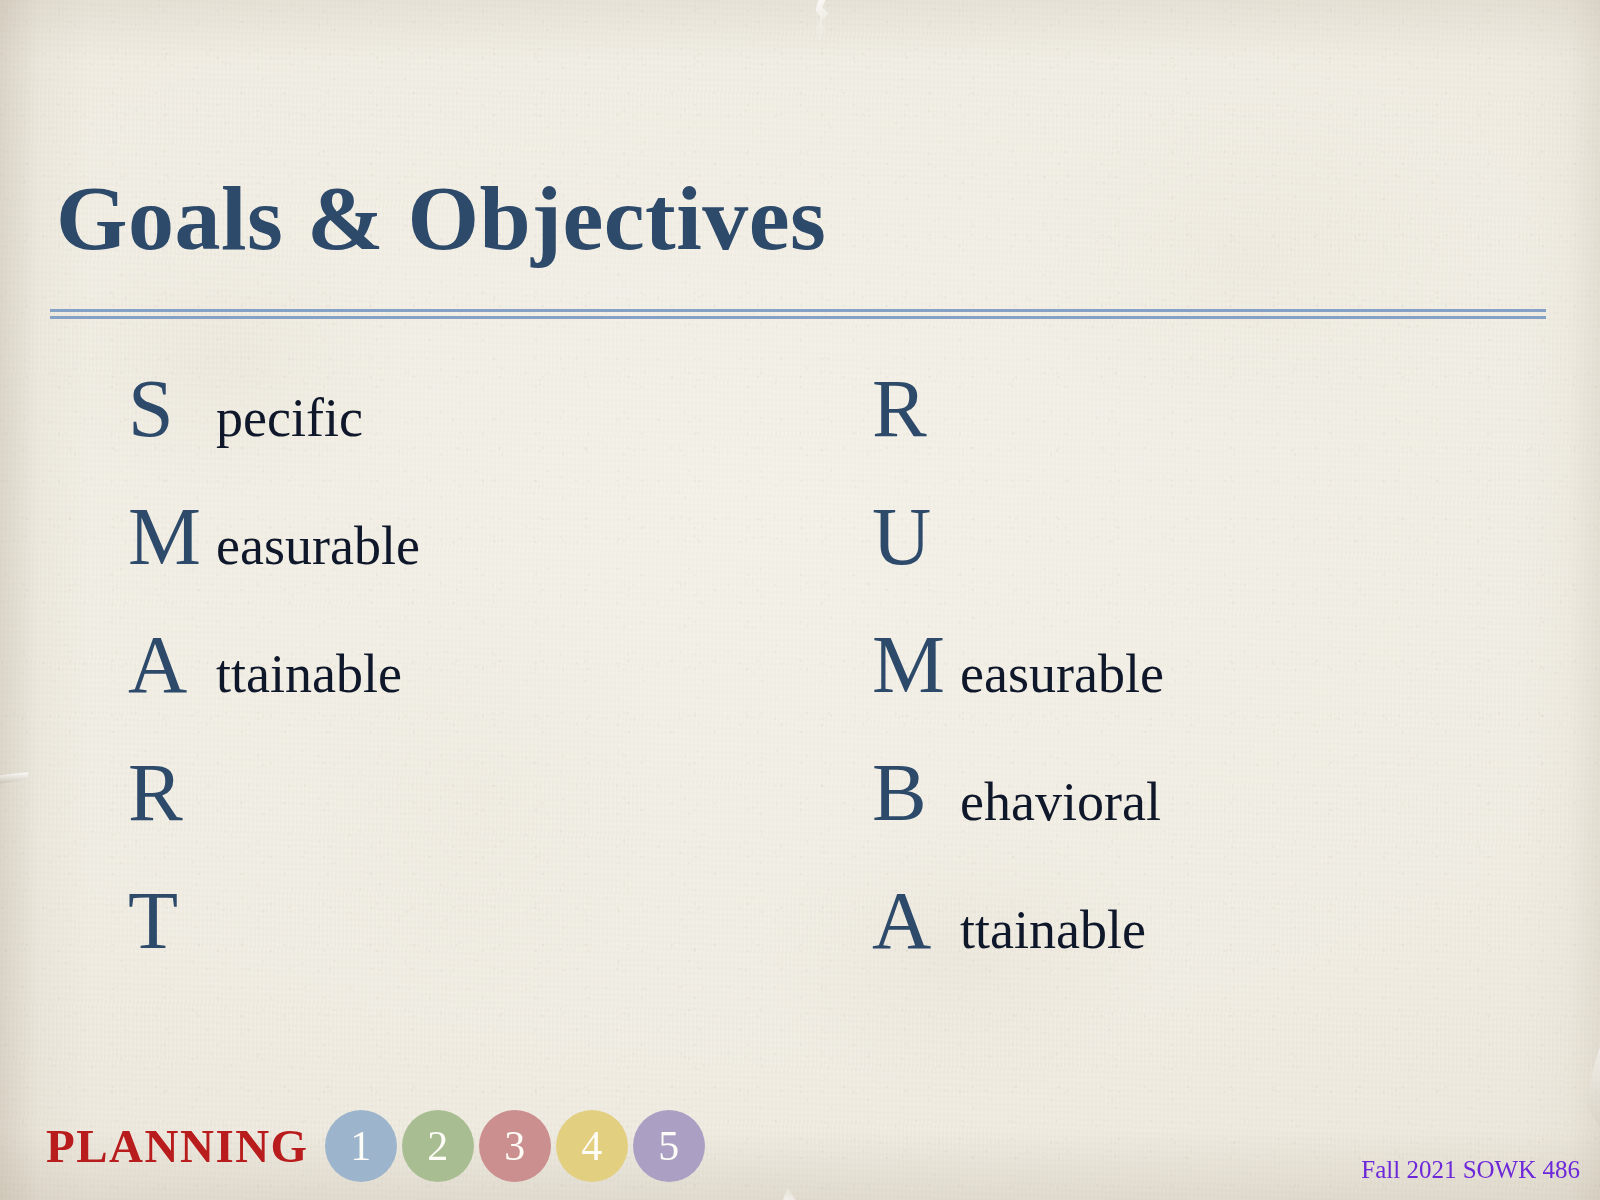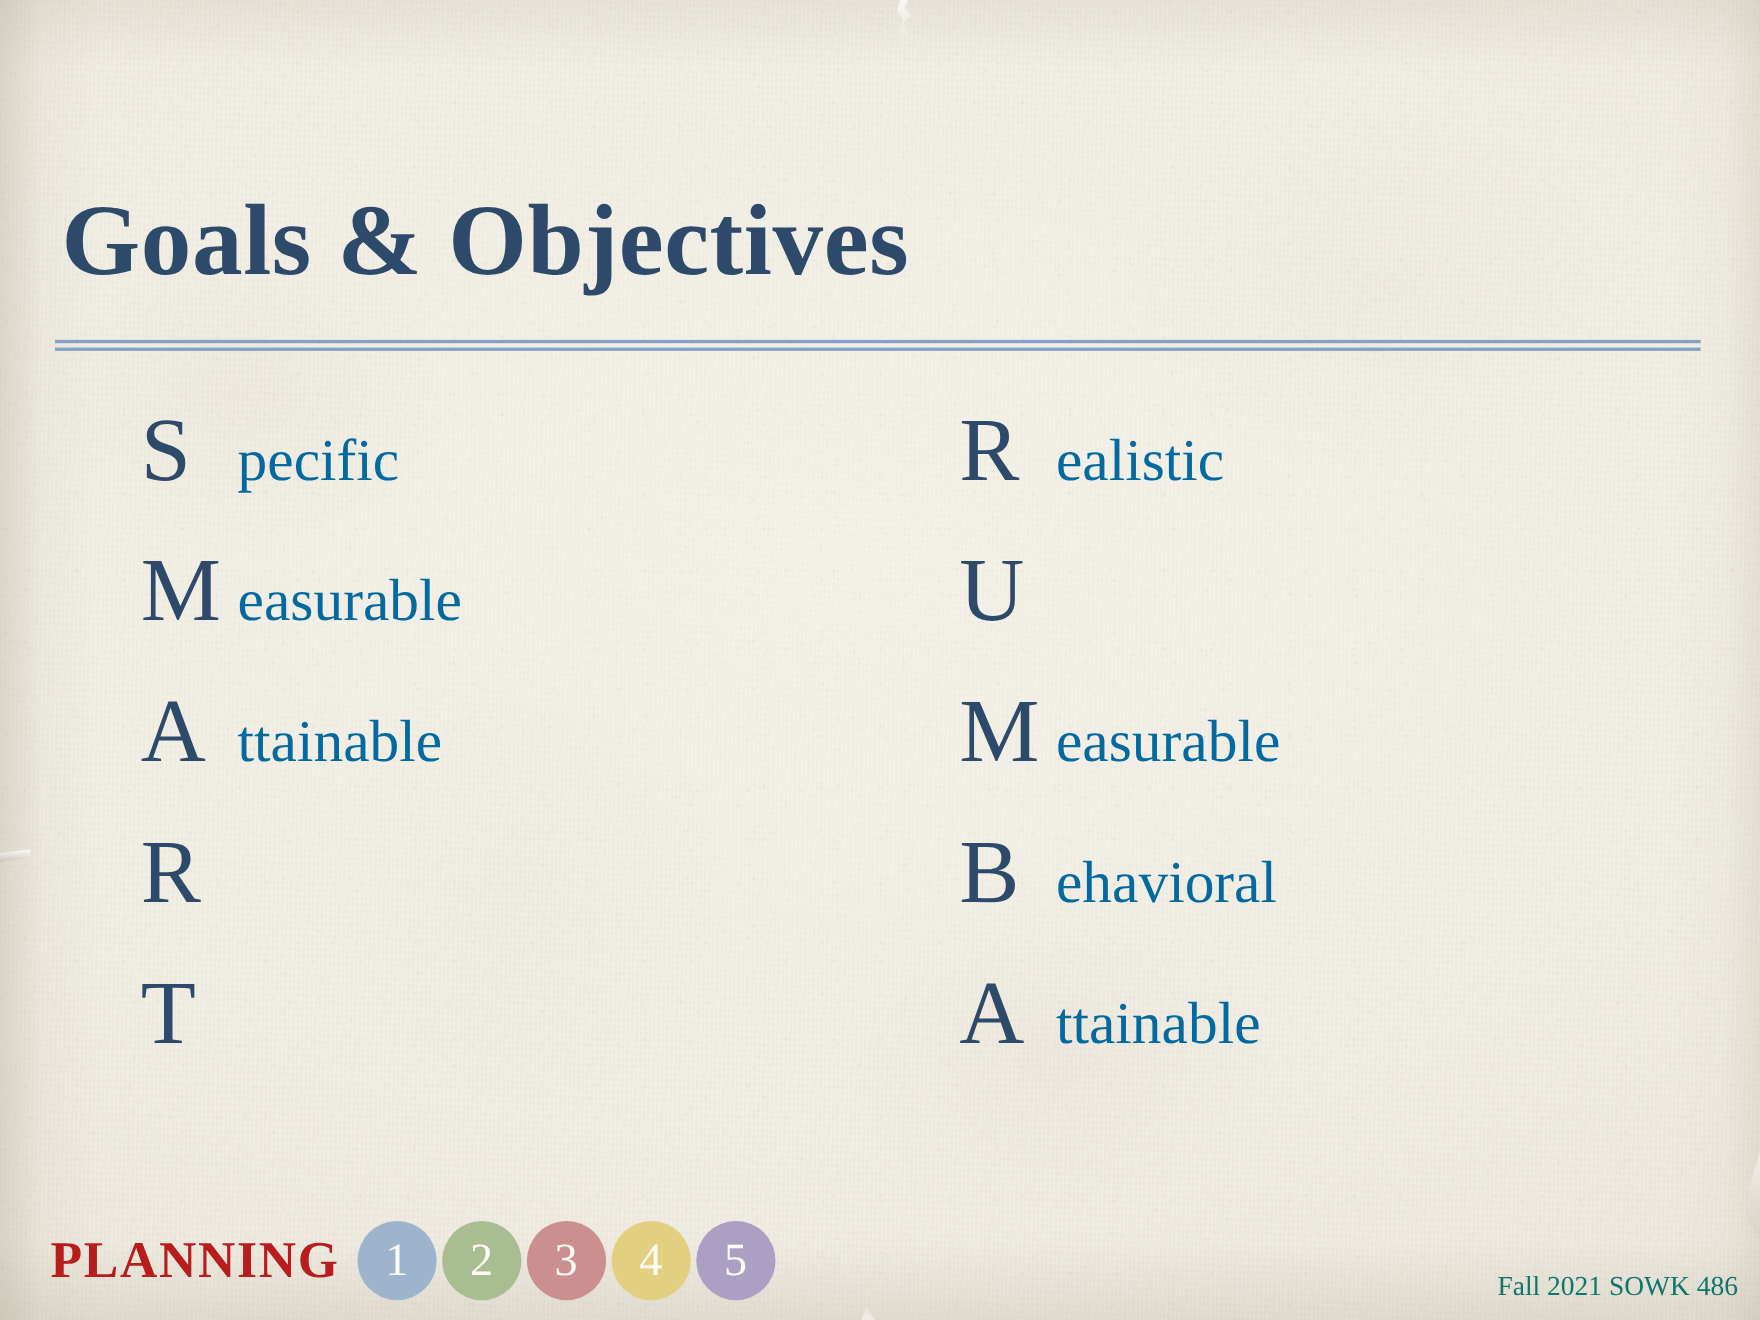--- a/index.html
+++ b/index.html
@@ -177,21 +177,21 @@
     height: 128px;
   }
   .initial-letter {
     color: #2e4a6b;
     font-size: 82px;
     line-height: 1;
     min-width: 86px;
     display: inline-block;
   }
   .rest-word {
-    color: #0369a1;
+    color: #0f172a;
     font-size: 54px;
     line-height: 1;
     margin-left: 2px;
     white-space: nowrap;
   }
 
   
   #footer-left {
     position: absolute;
     left: 46px;
@@ -223,21 +223,21 @@
     color: #fdfcf7;
     font-size: 42px;
     line-height: 1;
   }
 
   #footer-right {
     position: absolute;
     right: 20px;
     bottom: 14px;
     text-align: right;
-    color: #0f766e;
+    color: #6d28d9;
     font-size: 25px;
     line-height: 1.32;
   }
   #footer-right div { white-space: nowrap; }
 </style>
 </head>
 <body>
 
 <div id="slide">
 
@@ -279,21 +279,20 @@
           <span class="initial-letter">R</span>
         </div>
         <div class="acronym-row">
           <span class="initial-letter">T</span>
         </div>
       </div>
 
       <div class="acronym-col right">
         <div class="acronym-row">
           <span class="initial-letter">R</span>
-          <span class="rest-word">ealistic</span>
         </div>
         <div class="acronym-row">
           <span class="initial-letter">U</span>
         </div>
         <div class="acronym-row">
           <span class="initial-letter">M</span>
           <span class="rest-word">easurable</span>
         </div>
         <div class="acronym-row">
           <span class="initial-letter">B</span>

